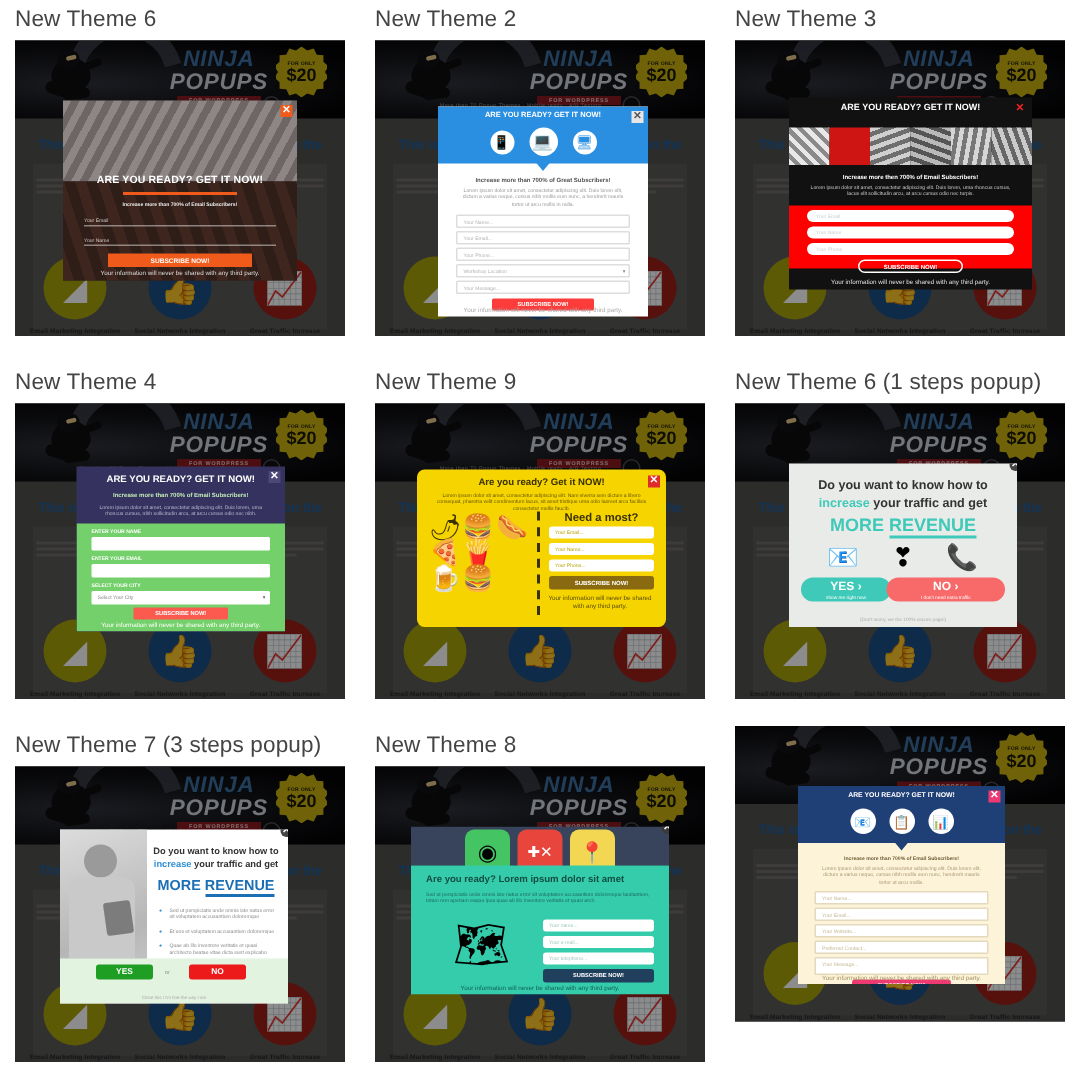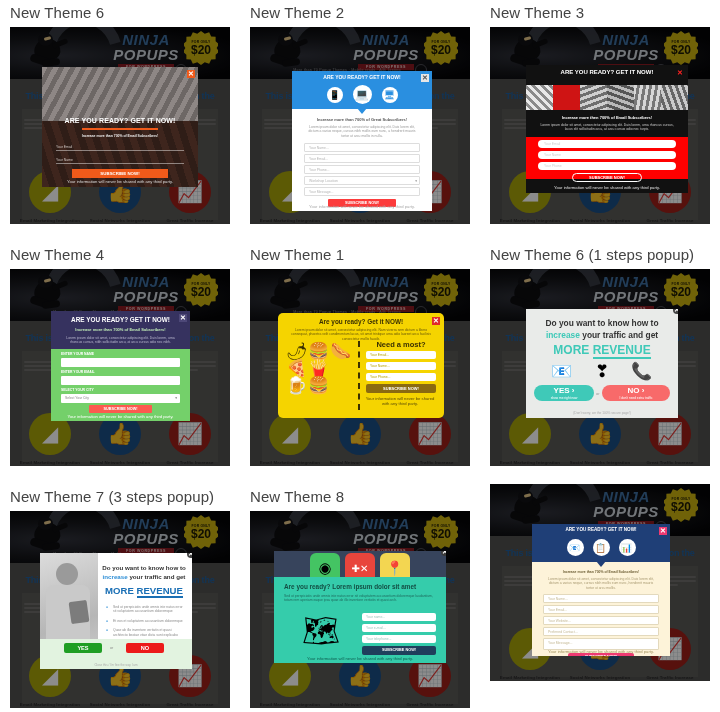--- a/index.html
+++ b/index.html
@@ -563,21 +563,21 @@
         <div class="fld tiny" style="position:absolute;left:10px;right:10px;top:83px;height:9px;line-height:9px;padding-left:4px;color:#888;">Select Your City</div>
         <div style="position:absolute;right:13px;top:85px;font-size:3.5px;color:#666;">▾</div>
         <div class="btn" style="position:absolute;left:38px;right:38px;top:94px;height:8px;line-height:8px;background:#fc5a4f;border-radius:1px;font-size:3.8px;">SUBSCRIBE NOW!</div>
         <div class="lock" style="position:absolute;left:6px;right:6px;bottom:2px;color:#fff;">Your information will never be shared with any third party.</div>
         <div class="xbtn" style="right:3px;top:3px;background:#4d4878;color:#fff;">✕</div>
       </div>
     </div>
   </div>
 
   <div class="cell">
-    <div class="theme-title">New Theme 1</div>
+    <div class="theme-title">New Theme 9</div>
     <div class="thumb">
       <div class="lp">
         <div class="lp-hero">
           <div class="swoosh"></div>
           <div class="ninja">
             <div class="body"></div>
               <div class="head"></div>
               <div class="eye"></div>
             <div class="leg1"></div>
               <div class="leg2"></div>
@@ -730,21 +730,21 @@
         <div style="position:absolute;left:0;right:0;top:52px;display:flex;justify-content:center;gap:22px;font-size:17px;">
           <span>📧</span>
           <span>❣</span>
           <span>📞</span>
         </div>
         <div style="position:absolute;left:8px;top:76px;width:60px;height:16px;border-radius:8px;background:#3fc9b8;text-align:center;color:#fff;">
           <div style="font-size:8px;font-weight:bold;line-height:10px;padding-top:1px;">YES ›</div>
           <div style="font-size:3.2px;line-height:4px;">show me right now</div>
         </div>
         <div style="position:absolute;left:70px;top:82px;font-size:4px;color:#999;">or</div>
-        <div style="position:absolute;right:8px;top:76px;width:68px;height:16px;border-radius:8px;background:#f86a6a;text-align:center;color:#fff;">
+        <div style="position:absolute;right:8px;top:76px;width:79px;height:16px;border-radius:8px;background:#f86a6a;text-align:center;color:#fff;">
           <div style="font-size:8px;font-weight:bold;line-height:10px;padding-top:1px;">NO ›</div>
           <div style="font-size:3.2px;line-height:4px;">I don't need extra traffic</div>
         </div>
         <div style="position:absolute;left:6px;right:6px;bottom:3px;text-align:center;font-size:3.2px;color:#aaa;">(Don't worry, we the 100% secure page!)</div>
         <div class="xbtn" style="right:-3px;top:-3px;background:#444;color:#fff;border-radius:50%;">✕</div>
       </div>
     </div>
   </div>
 
   <div class="cell">

